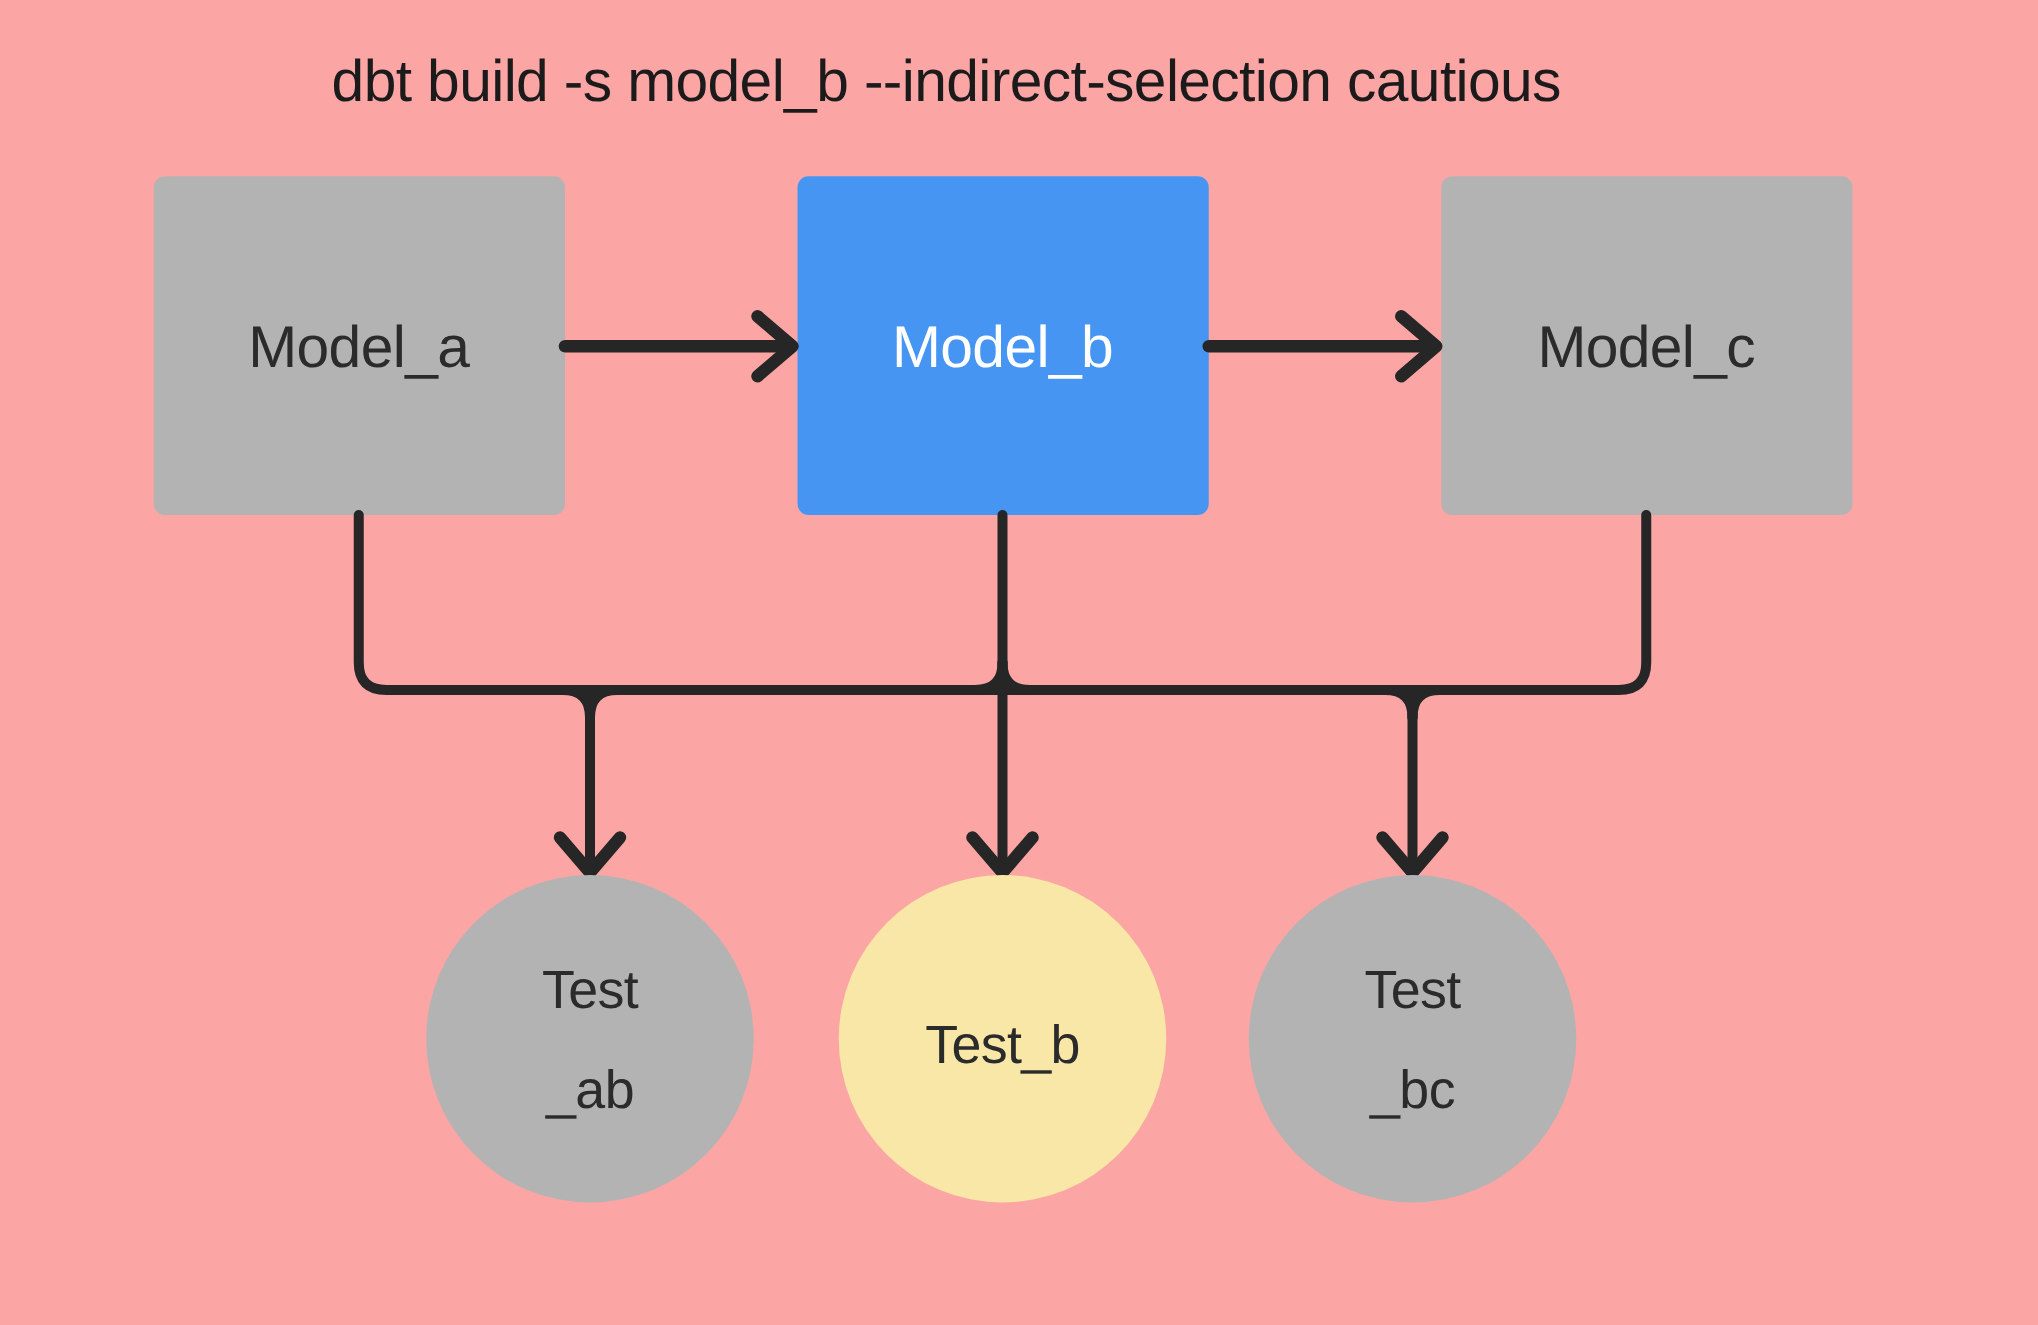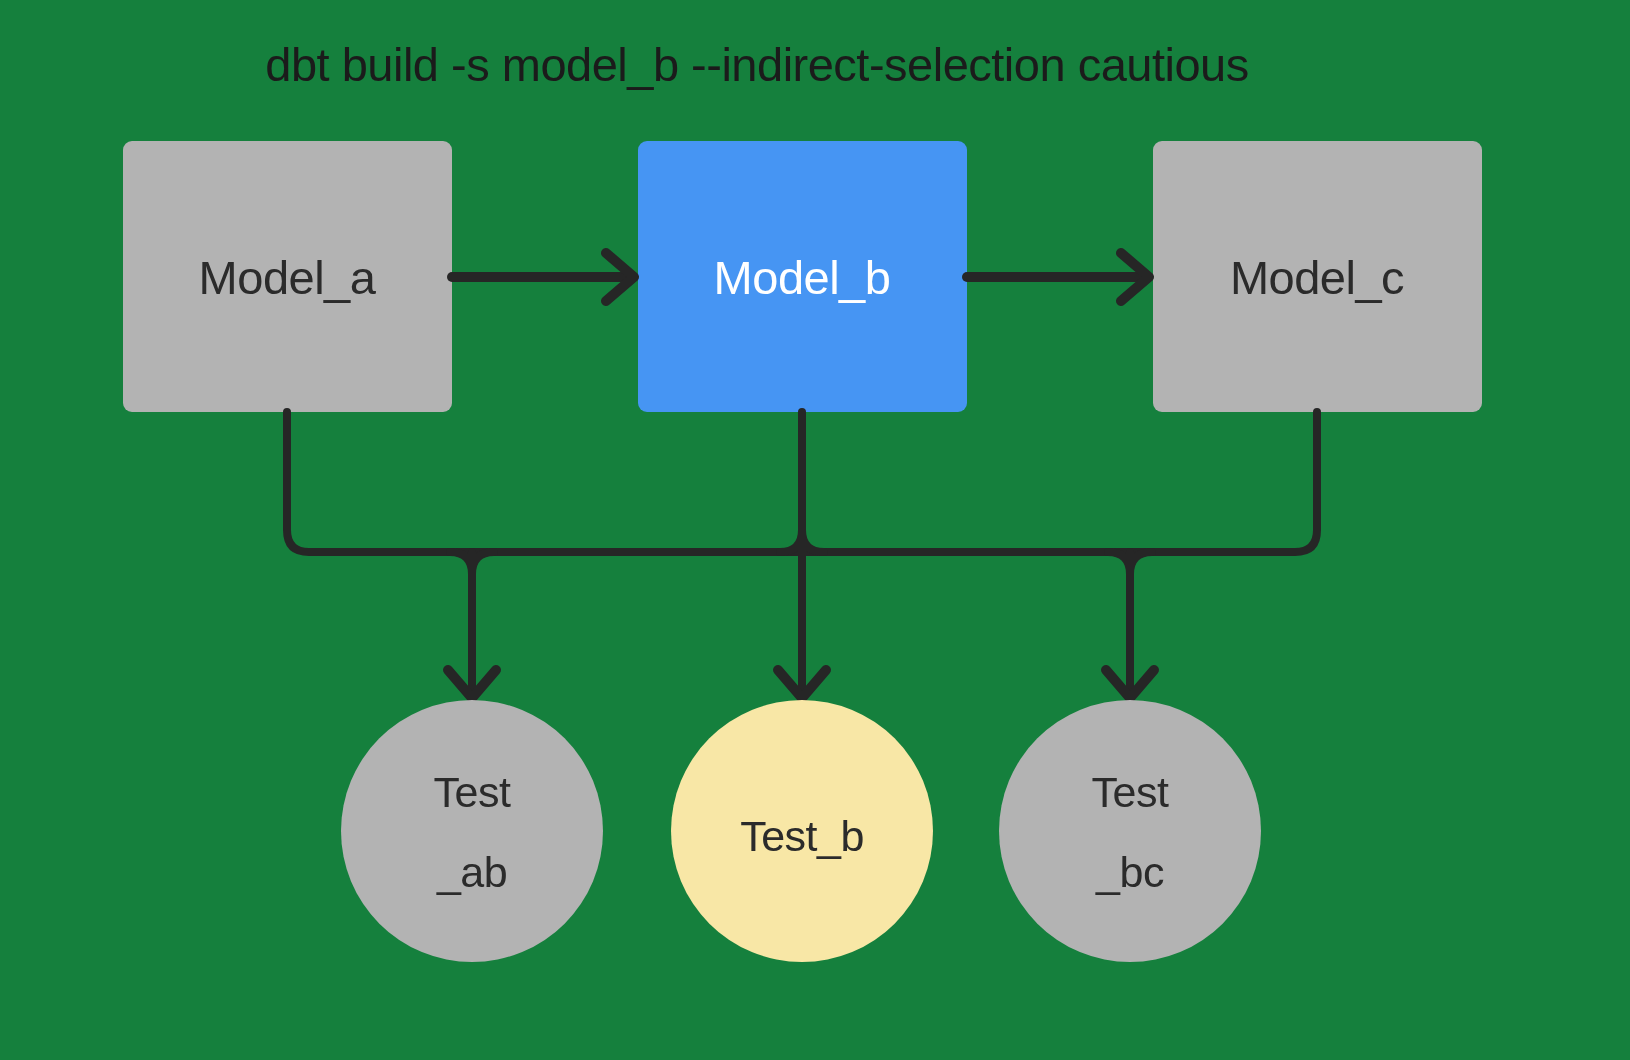--- a/index.html
+++ b/index.html
@@ -8,21 +8,21 @@
     background: #ffffff;
     width: 1630px;
     height: 1060px;
     overflow: hidden;
     font-family: "Liberation Sans", sans-serif;
   }
   .canvas {
     position: relative;
     width: 1630px;
     height: 1060px;
-    background: #15803d;
+    background: #fca5a5;
   }
   svg { display: block; }
   text {
     font-family: "Liberation Sans", "DejaVu Sans", sans-serif;
   }
   .title-text {
     font-size: 47px;
     font-weight: 500;
     letter-spacing: -0.5px;
     fill: #1b1b1b;

